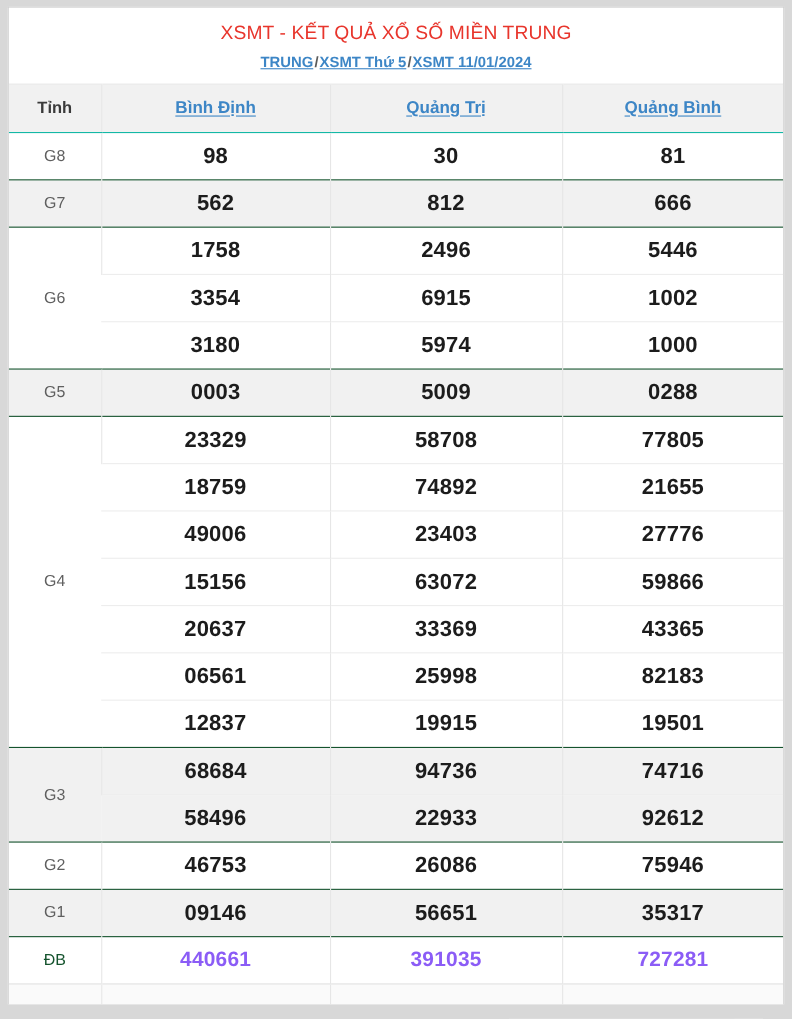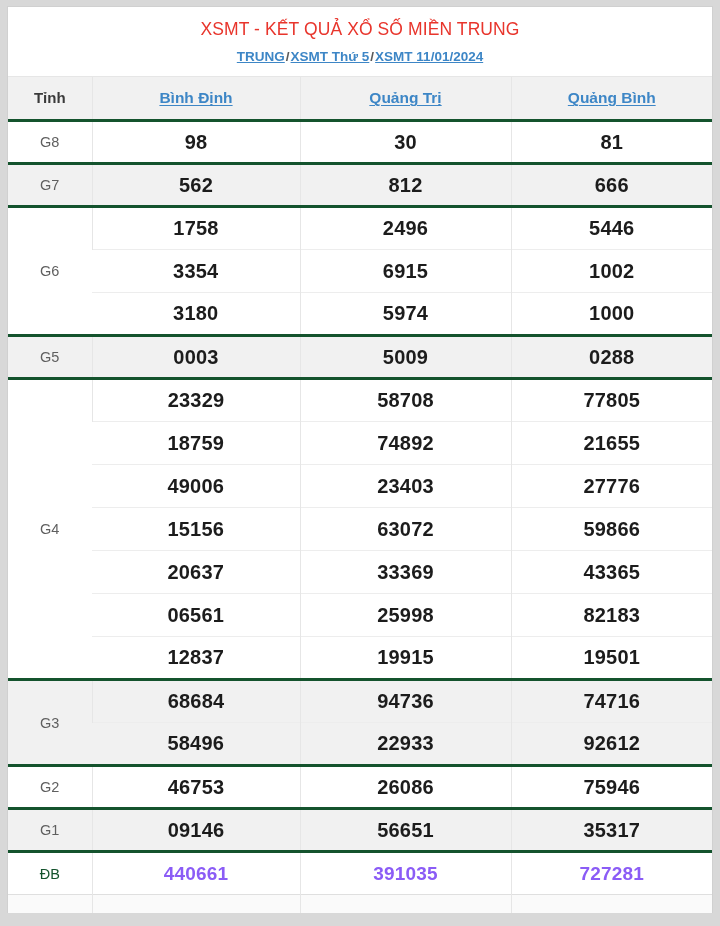--- a/index.html
+++ b/index.html
@@ -132,21 +132,21 @@
   }
 
   
   tr.shade > td { background: #f1f1f1; }
   tr.plain > td { background: #ffffff; }
 
   
   tr.inner > td.num { border-top: 1px solid #ededed; }
 
   
-  tr.gstart > td { border-top: 3px solid #14532d; }
+  tr.gstart > td { border-top: 1px solid #14532d; }
 
   
   td.num.db {
     color: #8b5cf6;
     font-size: 19px;
   }
 
   td.glabel.db {
     color: #14532d;
     font-size: 14.5px;

